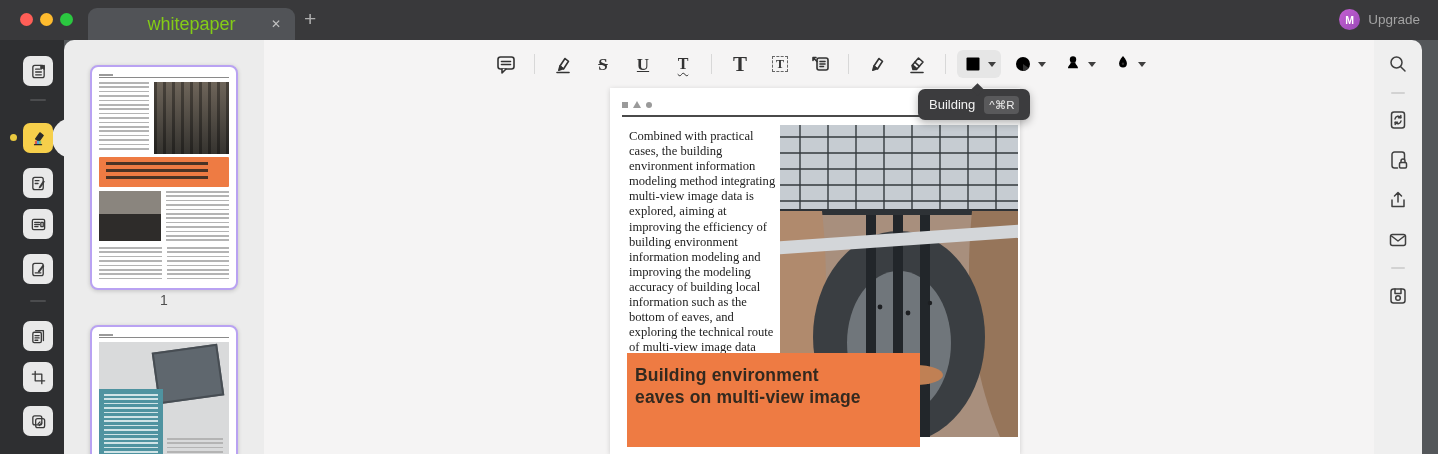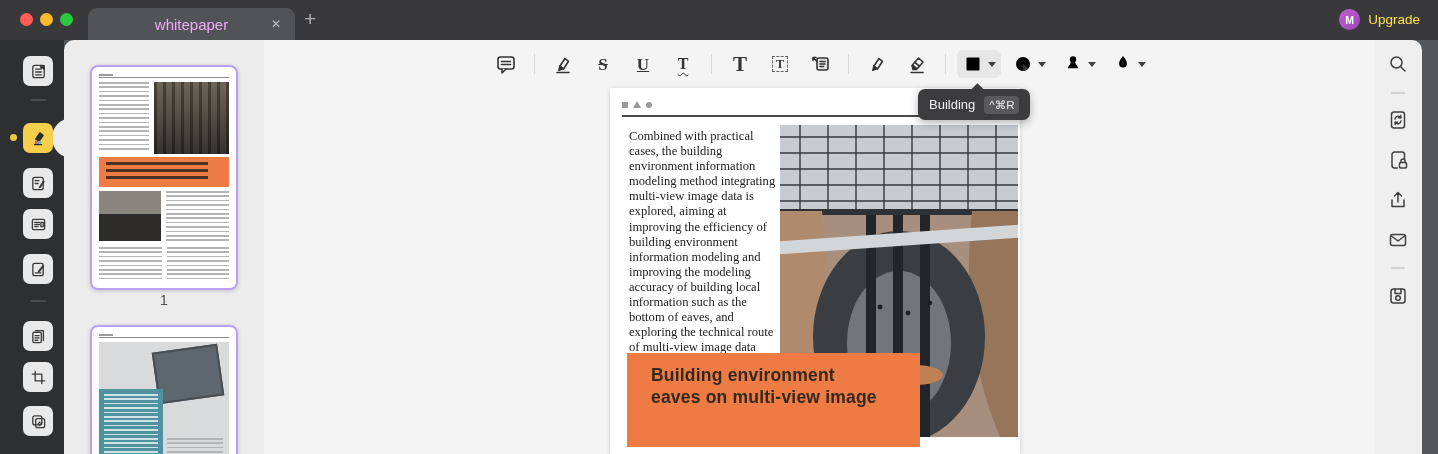--- a/index.html
+++ b/index.html
@@ -6,27 +6,27 @@
   *{box-sizing:border-box;font-family:"Liberation Sans",sans-serif;}
   #app{position:relative;width:1438px;height:454px;background:#54575a;}
 
   
   .topbar{position:absolute;left:0;top:0;width:1438px;height:40px;background:#39393b;}
   .lights{position:absolute;left:20px;top:13px;display:flex;gap:7px;}
   .light{width:13px;height:13px;border-radius:50%;}
   .light.red{background:#ff5e57}.light.yellow{background:#febb2e}.light.green{background:#2bc840}
   .tab{position:absolute;left:88px;top:8px;width:207px;height:32px;background:#515357;
        border-radius:9px 9px 0 0;display:flex;align-items:center;justify-content:center;}
-  .tab-title{color:#f0abfc;font-size:15px;}
+  .tab-title{color:#84cc16;font-size:18px;}
   .tab-close{position:absolute;right:14px;top:9px;color:#c2c2c2;font-size:12px;cursor:default;}
   .new-tab{position:absolute;left:304px;top:7px;color:#aeaeae;font-size:21px;font-weight:300;}
   .account{position:absolute;right:18px;top:9px;display:flex;align-items:center;gap:8px;}
   .avatar{width:21px;height:21px;border-radius:50%;background:linear-gradient(135deg,#c45ed2,#9a4ab8);
           color:#fff;font-size:10.5px;font-weight:700;display:flex;align-items:center;justify-content:center;}
-  .upgrade{color:#fde047;font-size:13.5px;}
+  .upgrade{color:#a3a3a3;font-size:13.5px;}
 
   
   .dock{position:absolute;left:0;top:40px;width:64px;height:414px;background:#2e2f31;}
   .dock-notch{position:absolute;left:52px;top:78px;width:40px;height:40px;border-radius:50%;background:#ececec;}
   .dock-dot{position:absolute;left:10px;top:94px;width:7px;height:7px;border-radius:50%;background:#e9c83f;}
   .tile{position:absolute;left:23px;width:30px;height:30px;border-radius:7px;background:#e9e9e9;
         display:flex;align-items:center;justify-content:center;z-index:1;}
   .tile.active{background:#f6cf4b;}
   .dock-sep{position:absolute;left:30px;width:16px;height:2px;border-radius:1px;background:#4b4c4e;}
   .tile svg{stroke:#3a3a3a;fill:none;stroke-width:1.4;stroke-linecap:round;stroke-linejoin:round;}
@@ -81,21 +81,21 @@
         box-shadow:0 1px 5px rgba(0,0,0,.16);overflow:hidden;}
   .orn{position:absolute;left:12px;top:13px;display:flex;align-items:center;gap:5px;}
   .orn .sq{width:6px;height:6px;background:#9a9a9a;}
   .orn .tri{width:0;height:0;border-left:4px solid transparent;border-right:4px solid transparent;border-bottom:7px solid #9a9a9a;}
   .orn .cir{width:6px;height:6px;border-radius:50%;background:#9a9a9a;}
   .rule{position:absolute;left:12px;top:27px;width:386px;height:2px;background:#4a4a4a;}
   .para{position:absolute;left:19px;top:41px;width:147px;font-family:"Liberation Serif",serif;
         font-size:12.6px;line-height:15.1px;color:#222;}
   .photo{position:absolute;left:170px;top:37px;width:238px;height:312px;z-index:1;}
   .banner{position:absolute;left:17px;top:265px;width:293px;height:94px;background:#ee7b43;z-index:2;
-          padding:12px 24px;}
+          padding:12px 8px;}
   .banner div{font-size:17.5px;line-height:21.5px;font-weight:700;color:#33291f;letter-spacing:.2px;}
 
   
   .rail{position:absolute;left:1374px;top:40px;width:48px;height:414px;background:#efefef;border-top-right-radius:10px;}
   .ric{position:absolute;left:13px;width:22px;height:22px;}
   .ric svg{stroke:#3f3f3f;fill:none;stroke-width:1.5;stroke-linecap:round;stroke-linejoin:round;}
   .rail-sep{position:absolute;left:17px;width:14px;height:2px;border-radius:1px;background:#d2d2d2;}
 </style>
 </head>
 <body>

